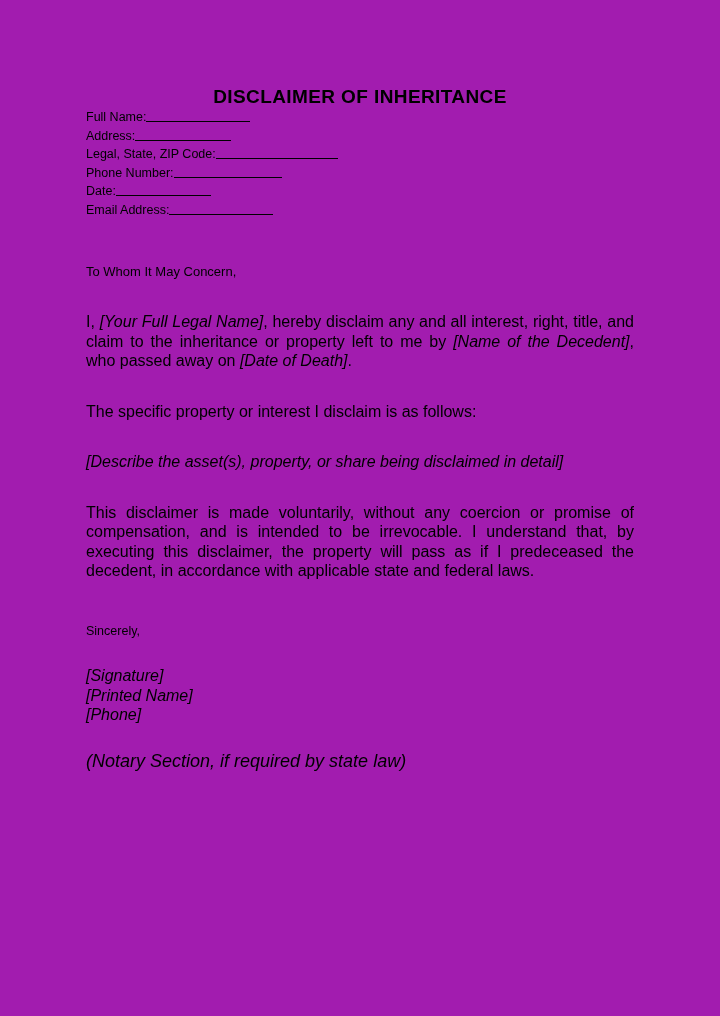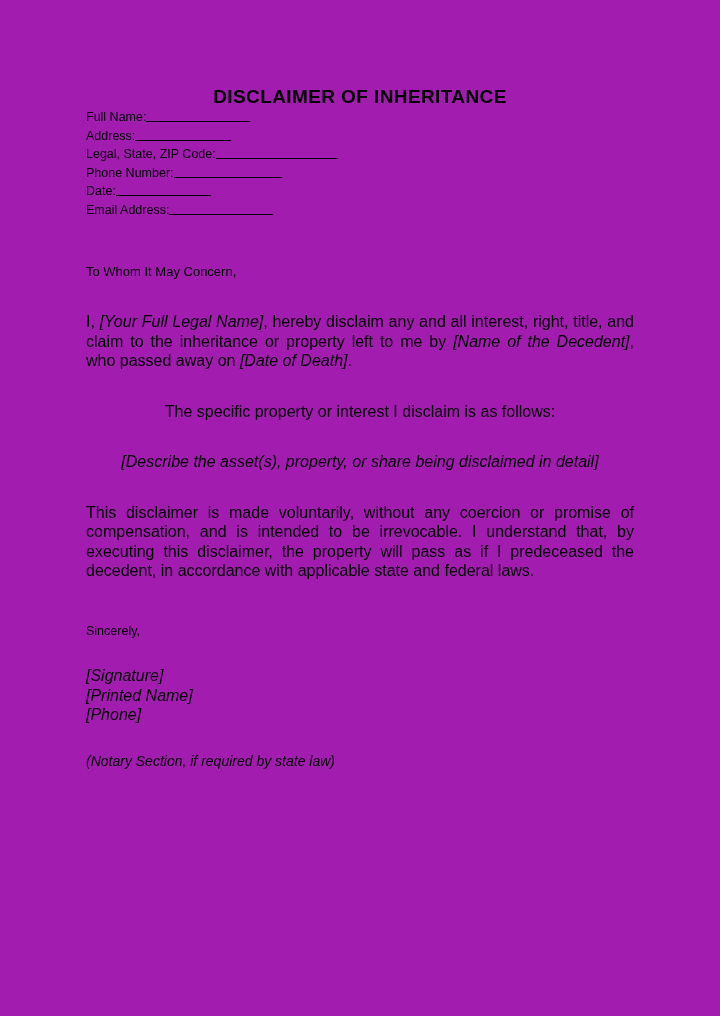--- a/index.html
+++ b/index.html
@@ -65,36 +65,36 @@
     margin-top: 44px;
     font-size: 13px;
     line-height: 18px;
   }
   .para {
     margin-top: 31px;
     font-size: 16px;
     line-height: 19.5px;
     text-align: justify;
   }
-  .para.noj { text-align: center; }
+  .para.noj { text-align: left; }
   .italic { font-style: italic; }
   .sig-block {
     margin-top: 41px;
     font-size: 12.5px;
     line-height: 19.5px;
   }
   .sig-lines {
     margin-top: 25px;
     font-size: 16px;
     line-height: 19.5px;
     font-style: italic;
   }
   .notary {
     margin-top: 27px;
-    font-size: 14px;
+    font-size: 18px;
     font-style: italic;
     line-height: 19.5px;
   }
 </style>
 </head>
 <body>
 
 <div class="page">
   <div class="content">
 

